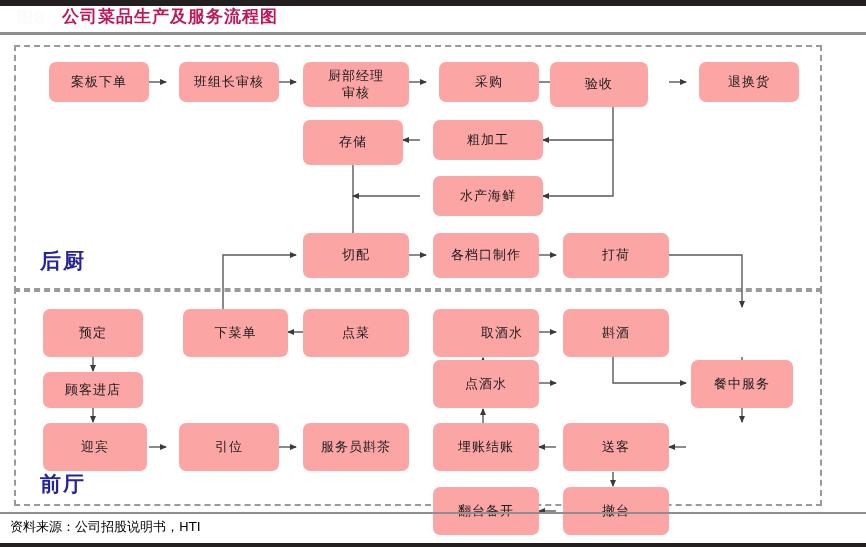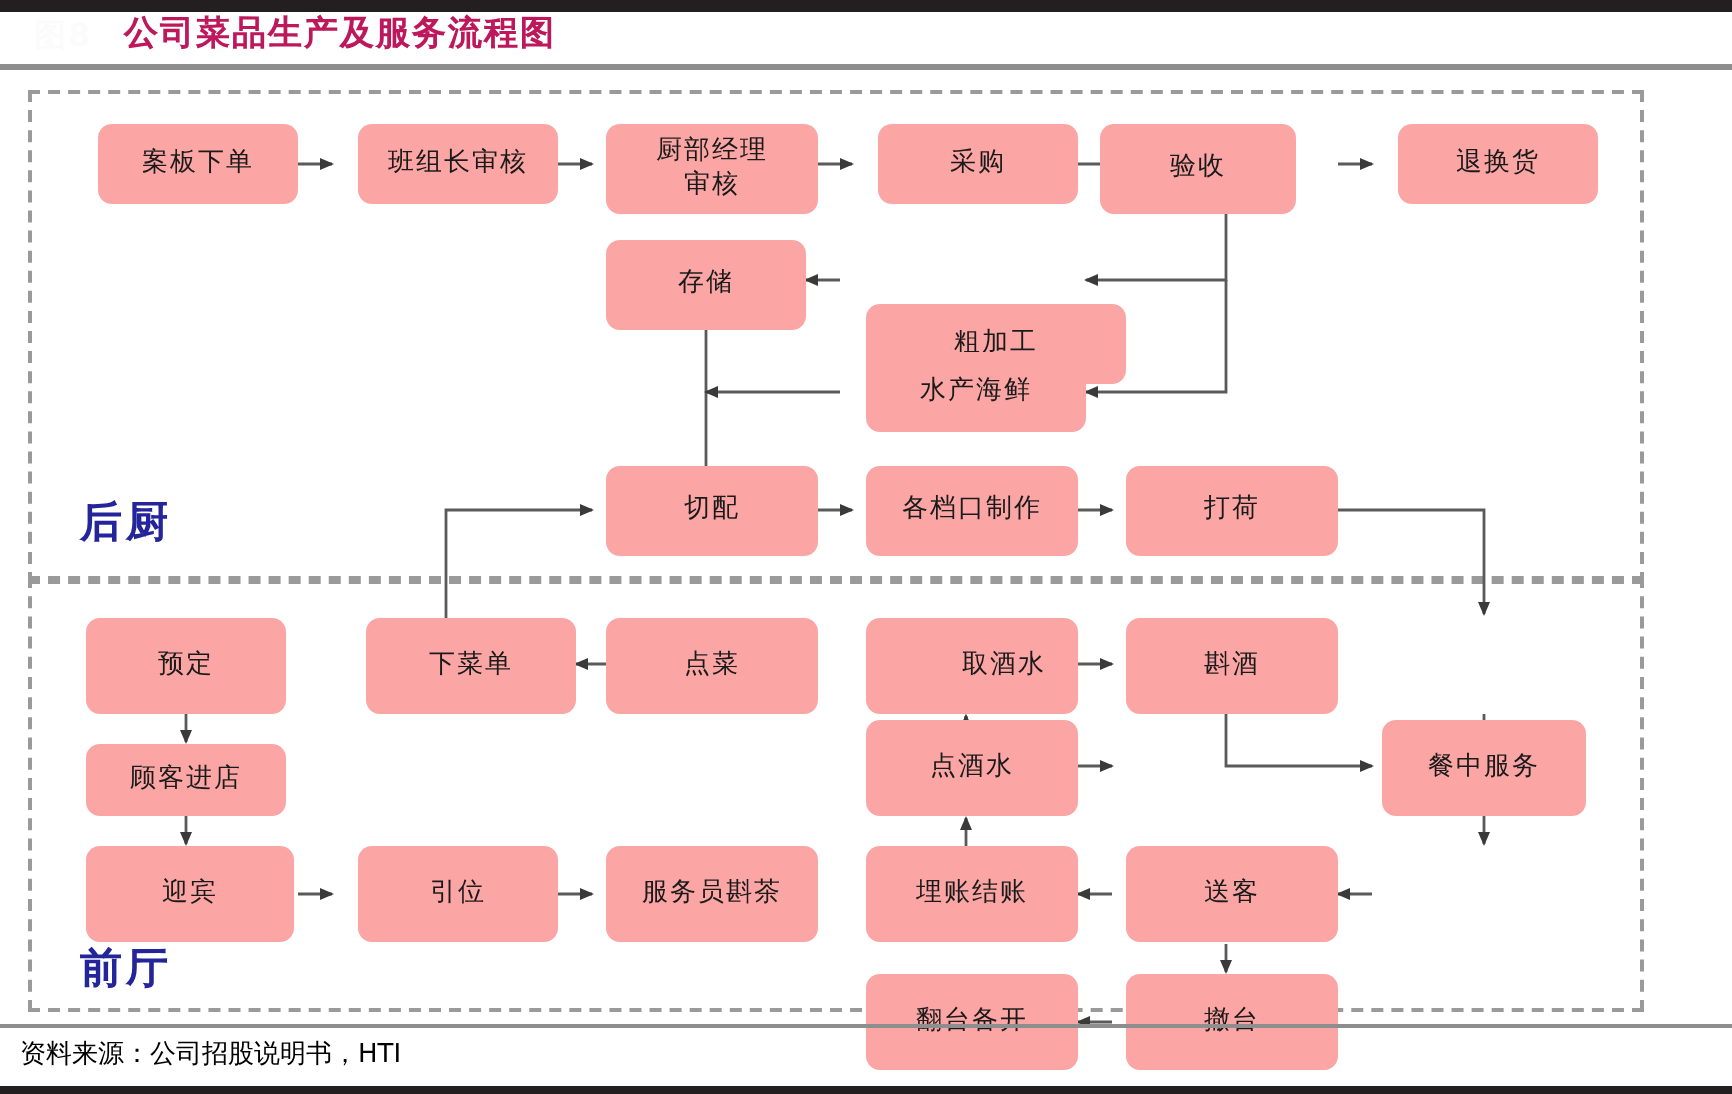--- a/index.html
+++ b/index.html
@@ -162,21 +162,21 @@
 
   <div class="node" style="left:49px;top:27px;width:100px;height:40px;">案板下单</div>
   <div class="node" style="left:179px;top:27px;width:100px;height:40px;">班组长审核</div>
   <div class="node" style="left:303px;top:27px;width:106px;height:45px;">厨部经理
 审核</div>
   <div class="node" style="left:439px;top:27px;width:100px;height:40px;">采购</div>
   <div class="node" style="left:550px;top:27px;width:98px;height:45px;">验收</div>
   <div class="node" style="left:699px;top:27px;width:100px;height:40px;">退换货</div>
 
   <div class="node" style="left:303px;top:85px;width:100px;height:45px;">存储</div>
-  <div class="node" style="left:433px;top:85px;width:130px;height:40px;margin-top:32px;">粗加工</div>
+  <div class="node" style="left:433px;top:85px;width:110px;height:40px;">粗加工</div>
 
   <div class="node" style="left:433px;top:141px;width:110px;height:40px;">水产海鲜</div>
 
   <div class="node" style="left:303px;top:198px;width:106px;height:45px;">切配</div>
   <div class="node" style="left:433px;top:198px;width:106px;height:45px;">各档口制作</div>
   <div class="node" style="left:563px;top:198px;width:106px;height:45px;">打荷</div>
 
   <div class="node" style="left:43px;top:274px;width:100px;height:48px;">预定</div>
   <div class="node" style="left:183px;top:274px;width:105px;height:48px;">下菜单</div>
   <div class="node" style="left:303px;top:274px;width:106px;height:48px;">点菜</div>

